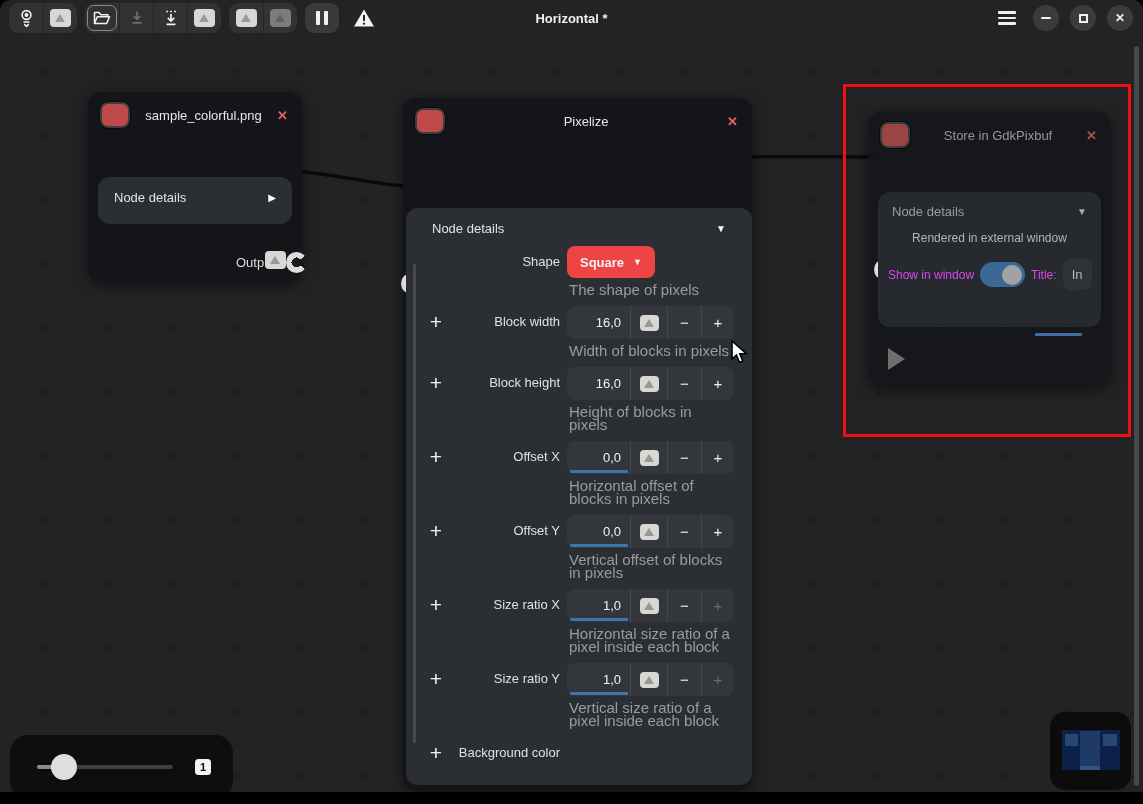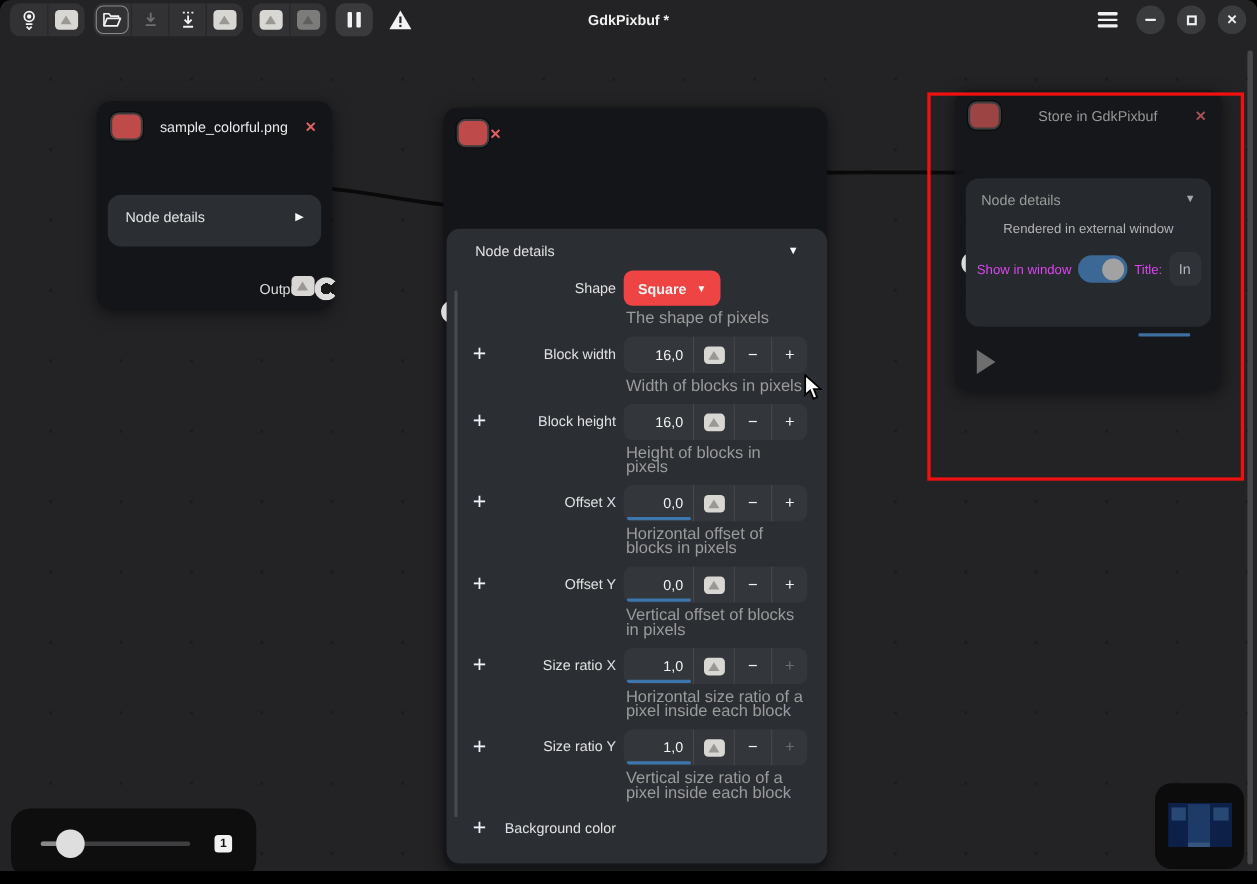--- a/index.html
+++ b/index.html
@@ -96,21 +96,21 @@
   .spin-cell { display:flex; align-items:center; justify-content:center; border:none; background:transparent;
     border-left:1px solid #45484c; color:#f2f2f2; font-size:15px; cursor:pointer; }
   .spin-cell.iconc { width:37px; }
   .spin-cell.minusb { width:34px; }
   .spin-cell.plusb { width:33px; }
   .spin-cell.disabled { color:#6b6e71; }
   .colorbtn { width:34px; height:30px; background:#bf4a4a; border:2px solid #3d3d3f;
     outline:1px solid #0c0c0c; border-radius:8px; cursor:pointer; }
 
   
-  #node-store { left:868px; top:82px; width:243px; height:274px; background:rgba(19,21,25,.85); }
+  #node-store { left:868px; top:112px; width:243px; height:274px; background:rgba(19,21,25,.85); }
   #node-store .node-title { color:#969696; }
   #node-store .node-close { color:#a85252; }
   #node-store .swatch { background:#9c4343; }
   #node-store .port.input { left:6px; top:147px; }
   #node-store .in-label { left:37px; top:150px; color:#8f8f8f; }
   #node-store .details-box { left:10px; top:80px; width:223px; height:135px; background:#26292d; }
   #node-store .details-head { color:#9c9c9c; padding:12px 14px 6px 14px; }
   #node-store .arrow { color:#a8a8a8; }
   .rendered-text { text-align:center; font-size:12px; color:#b3b3b3; margin-top:6px; }
   .toggle-row { display:flex; align-items:center; gap:6px; padding:14px 8px 0 10px; }
@@ -156,21 +156,21 @@
   
   .cursor { position:absolute; left:729px; top:340px; z-index:40; pointer-events:none; }
   .bottom-strip { position:absolute; left:0; top:792px; width:1143px; height:12px; background:#000; }
 </style>
 </head>
 <body>
 
 <div class="app">
 
   <div class="titlebar">
-    <div class="win-title">GdkPixbuf *</div>
+    <div class="win-title">Horizontal *</div>
     <div class="tb-left">
       <div class="tgroup">
         <button class="tbtn">
           <svg width="17" height="19" viewBox="0 0 17 19" fill="none" stroke="#f2f2f2" stroke-width="1.6">
             <circle cx="8.5" cy="6" r="4.4"></circle>
               <circle cx="8.5" cy="6" r="1.2" fill="#f2f2f2"></circle>
             <path d="M5.5 13 h6"></path>
               <path d="M6.2 15.2 L8.5 17.4 L10.8 15.2"></path>
           </svg>
         </button>
@@ -264,20 +264,21 @@
         <span>Node details</span>
         <span class="arrow">▶</span>
       </div>
     </div>
     <span class="broken footer-icon"></span>
   </div>
 
   <div class="node" id="node-pixelize">
     <div class="node-header">
       <button class="swatch"></button>
+      <div class="node-title">Pixelize</div>
       <button class="node-close">✕</button>
     </div>
     <div class="port-label out-label">Output</div>
     <div class="port output"></div>
     <div class="port input"></div>
     <div class="port-label in-label">Input</div>
 
     <div class="details-box">
       <div class="details-head">
         <span>Node details</span>

